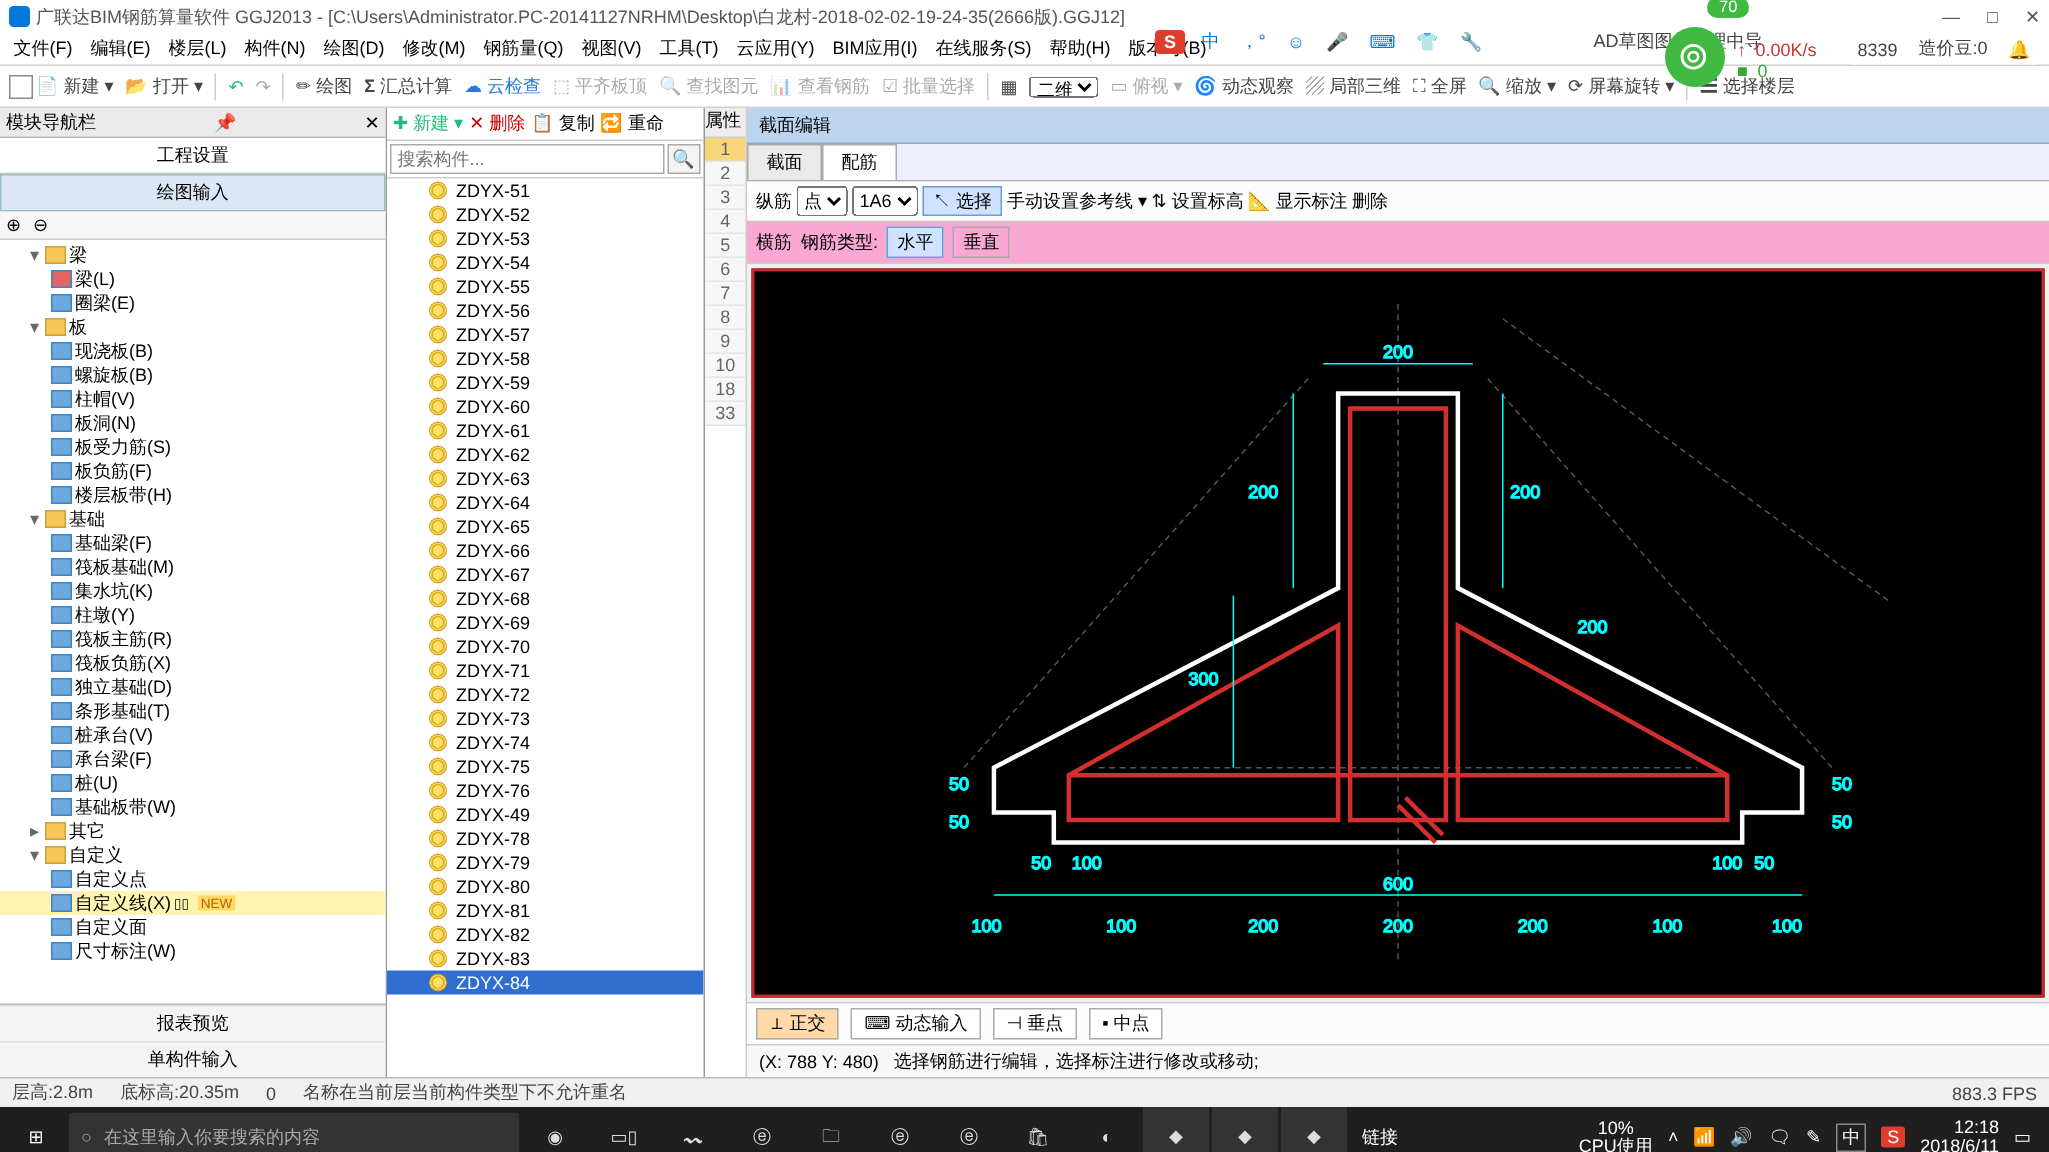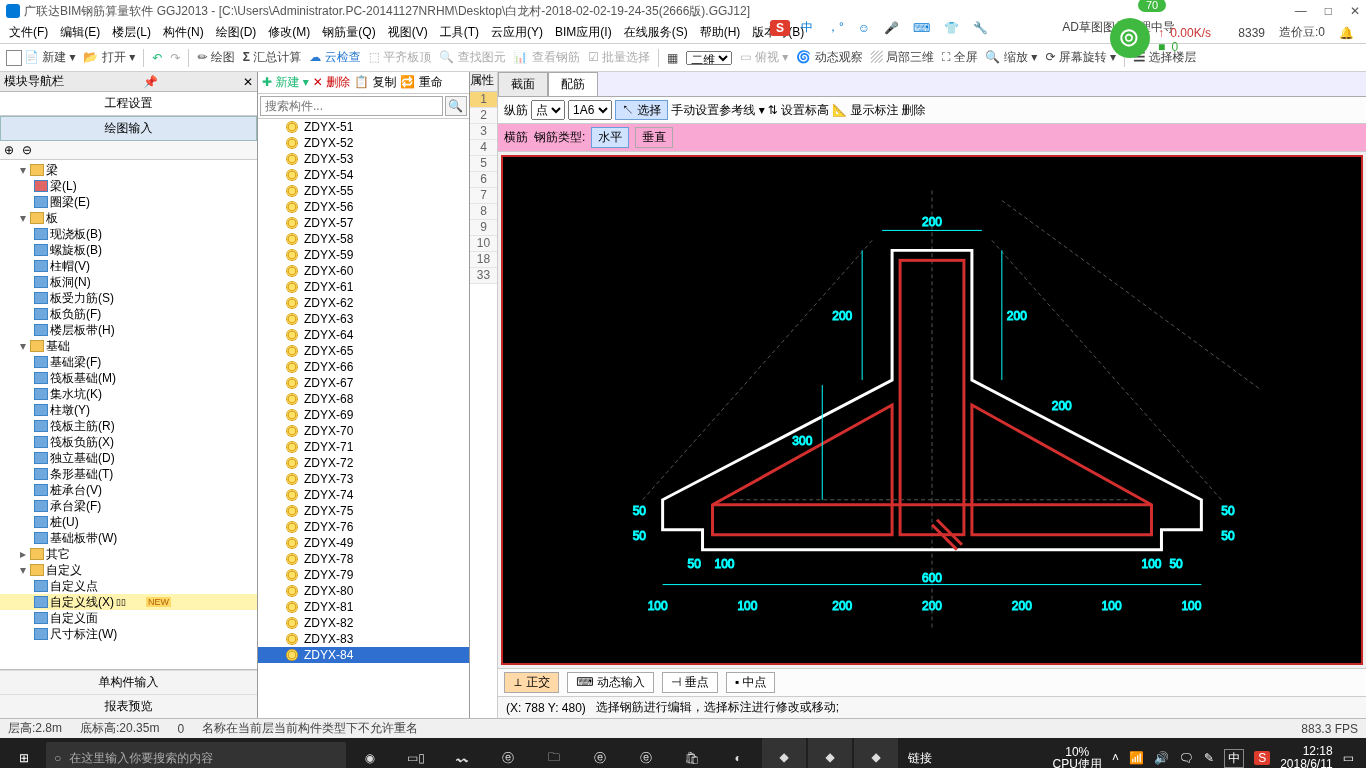--- a/index.html
+++ b/index.html
@@ -25,21 +25,21 @@
 .nav-header{background:#eaeaea;border-bottom:1px solid #bbb;height:20px;display:flex;align-items:center;padding:0 4px;font-weight:normal}
 .nav-header .x{margin-left:auto}
 .nav-sub{background:#fff;text-align:center;padding:3px 0;border-bottom:1px solid #ccc}
 .nav-ic-row{background:#f7f7f7;padding:2px 4px;border-bottom:1px solid #ccc;display:flex;gap:8px}
 .tree{flex:1;background:#fff;overflow:auto;padding:2px 0}
 .tree .node{display:flex;align-items:center;height:16px;padding-left:6px;gap:2px;white-space:nowrap}
 .tree .node .tw{width:10px;text-align:center;color:#666}
 .tree .node .fic{width:14px;height:12px;background:#f6c758;border:1px solid #c9a13a}
 .tree .node .lic{width:14px;height:12px;background:#6fa8dc;border:1px solid #3d85c6}
 .tree .node.sel{background:#fff4b0}
-.tree .node .new{background:#ffd966;color:#b45f06;font-size:9px;padding:0 2px;margin-left:18px}
+.tree .node .new{background:#ffd966;color:#b45f06;font-size:9px;padding:0 2px;margin-left:4px}
 .tree .d1{padding-left:18px}.tree .d2{padding-left:34px}
 .bottom-tabs{border-top:1px solid #bbb}
 .bottom-tabs div{text-align:center;padding:3px 0;background:#f4f4f4;border-top:1px solid #ddd}
 .mid-pane{width:212px;display:flex;flex-direction:column;border-right:1px solid #999;background:#fff}
 .mid-tb{height:22px;display:flex;align-items:center;padding:0 4px;gap:4px;border-bottom:1px solid #ccc}
 .mid-tb .b{color:#2b7;}.mid-tb .r{color:#c00}
 .search-row{display:flex;padding:2px;border-bottom:1px solid #ccc}
 .search-row input{flex:1;height:20px;padding:0 4px;border:1px solid #aaa}
 .search-row .sbtn{width:22px;height:20px;border:1px solid #aaa;background:#f4f4f4;display:flex;align-items:center;justify-content:center;margin-left:2px}
 .comp-list{flex:1;overflow:auto}
@@ -296,22 +296,22 @@
    <div class="node d2">
           <span class="lic"></span>
           <span>自定义面</span>
         </div>
    <div class="node d2">
           <span class="lic"></span>
           <span>尺寸标注(W)</span>
         </div>
   </div>
   <div class="bottom-tabs">
+   <div>报表预览</div>
    <div>单构件输入</div>
-   <div>报表预览</div>
   </div>
  </div>
 
  <div class="mid-pane">
   <div class="mid-tb">
    <span class="b">✚ <span>新建</span> ▾</span>
    <span class="r">✕ <span>删除</span></span>
    <span>📋 <span>复制</span></span>
    <span>🔁 <span>重命</span></span>
   </div>
@@ -472,20 +472,21 @@
             <div>6</div>
             <div>7</div>
             <div>8</div>
             <div>9</div>
             <div>10</div>
             <div>18</div>
             <div>33</div>
           </div>
    </div>
    <div class="editor">
+    <div class="rp-title">截面编辑</div>
     <div class="ed-tabs">
      <div class="t">截面</div>
      <div class="t act">配筋</div>
     </div>
     <div class="ed-tool">
      <span>纵筋</span>
      <select><option>点</option></select>
      <select><option>1A6</option></select>
      <span class="pill act">↖ <span>选择</span></span>
      <span><span>手动设置参考线</span> ▾</span>

